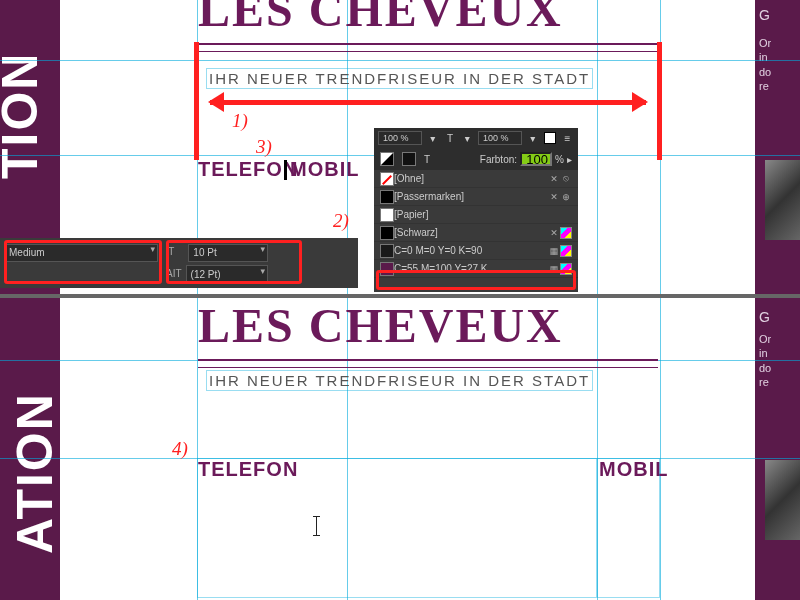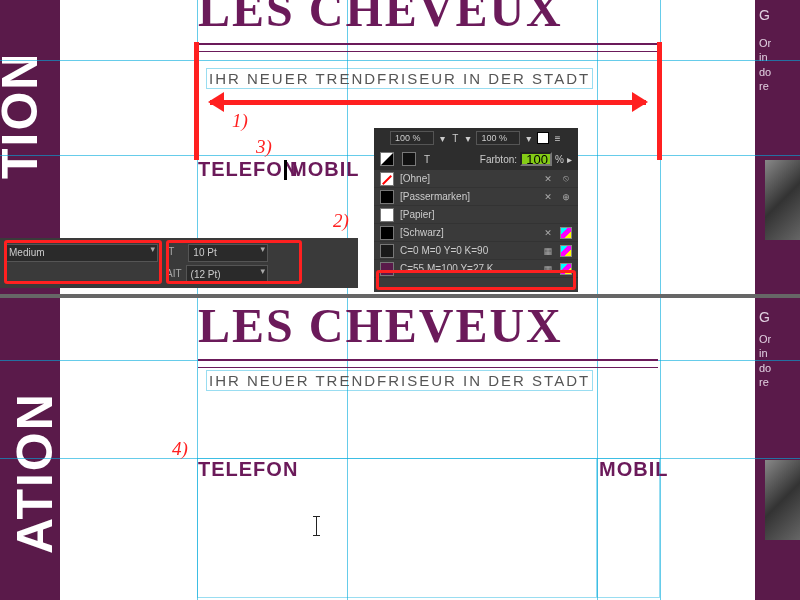--- a/index.html
+++ b/index.html
@@ -45,30 +45,30 @@
   .cp-input { background:#2a2a2a; border:1px solid #555; color:#ccc; font-size:10px; height:18px; padding:1px 4px; width:100%; }
   .cp-dd { position:relative; }
   .cp-dd:after { content:'▾'; position:absolute; right:3px; top:2px; color:#aaa; font-size:9px; }
   .tbtns { display:flex; flex-wrap:wrap; align-items:center; gap:2px; padding:4px 2px; }
   .tbtn { width:20px; height:18px; background:#3a3a3a; color:#bbb; font-size:11px; display:flex; align-items:center; justify-content:center; border:1px solid transparent; cursor:pointer; }
   .tbtn.on { background:#555; }
   .tlabel { color:#aaa; font-size:10px; margin-right:2px; }
   
   
   .swpanel { position:absolute; left:374px; top:128px; width:204px; height:164px; background:#3a3a3a; font-size:10px; color:#ccc; }
-  .swhdr { height:20px; background:#2d2d2d; display:flex; align-items:center; padding:0 16px; gap:4px; }
+  .swhdr { height:20px; background:#2d2d2d; display:flex; align-items:center; padding:0 4px; gap:4px; }
   .swhdr .zoom { background:#2a2a2a; border:1px solid #555; color:#ccc; font-size:9px; padding:1px 4px; width:44px; }
   .swhdr .ico { width:14px; height:14px; display:flex; align-items:center; justify-content:center; color:#ccc; font-size:10px; }
   .swtabs { height:22px; background:#2d2d2d; display:flex; align-items:center; padding:0 6px; gap:8px; }
   .swtabs .tab { width:14px; height:14px; border:1px solid #777; position:relative; }
   .swtabs .tab.t { background:linear-gradient(135deg,#fff 48%, #000 52%); }
   .swtabs .tint { margin-left:auto; display:flex; align-items:center; gap:3px; }
   .swtabs .tintin { width:32px; height:14px; background:#84cc16; color:#000; font-size:13px; text-align:right; padding:0 2px; }
   .swlist { }
-  .swrow { height:18px; display:flex; align-items:center; padding:0 6px; gap:6px; border-bottom:1px solid #333; cursor:pointer; }
+  .swrow { height:18px; display:flex; align-items:center; padding:0 6px; border-bottom:1px solid #333; cursor:pointer; }
   .swrow .chip { width:14px; height:14px; border:1px solid #777; flex-shrink:0; }
   .swrow .nm { flex:1; overflow:hidden; white-space:nowrap; text-overflow:ellipsis; }
   .swrow .ри { width:12px;height:12px; display:flex; align-items:center; justify-content:center; font-size:9px; color:#aaa; }
   .swrow .ci { width:12px;height:12px; border:1px solid #888; background:linear-gradient(135deg,#0ff 0 33%,#f0f 33% 66%,#ff0 66%); }
   .swrow.none .chip { background:#fff; position:relative; }
   .swrow.none .chip:after { content:''; position:absolute; left:0;right:0;top:50%; border-top:2px solid #f00; transform:rotate(-45deg); }
   
   
   .textcursor { position:absolute; width:1px; height:20px; background:#222; }
   .textcursor:before, .textcursor:after { content:''; position:absolute; left:-3px; width:7px; height:1px; background:#222; }

